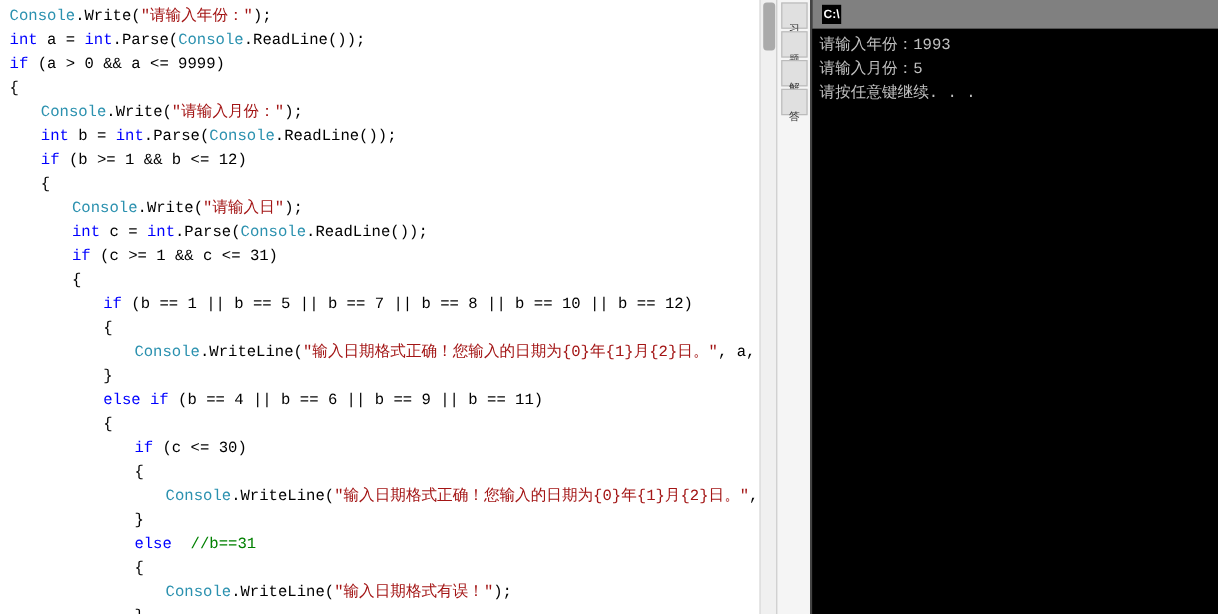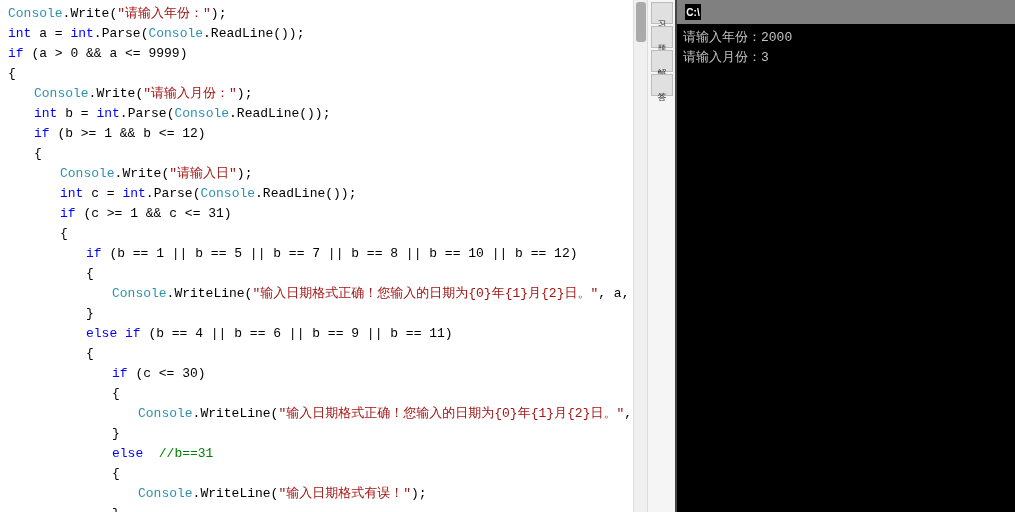--- a/index.html
+++ b/index.html
@@ -150,16 +150,17 @@
     <div class="sidebar-btn">题</div>
     <div class="sidebar-btn">解</div>
     <div class="sidebar-btn">答</div>
   </div>
 
 <div class="cmd-panel">
   <div class="cmd-titlebar">
     <div class="cmd-icon">C:\</div>
   </div>
   <div class="cmd-body" id="cmd-lines">
-      <div class="cmd-line">请输入年份：2000</div>
-      <div class="cmd-line">请输入月份：3</div>
+      <div class="cmd-line">请输入年份：1993</div>
+      <div class="cmd-line">请输入月份：5</div>
+      <div class="cmd-line">请按任意键继续. . .</div>
     </div>
 </div>
 
 </body></html>

